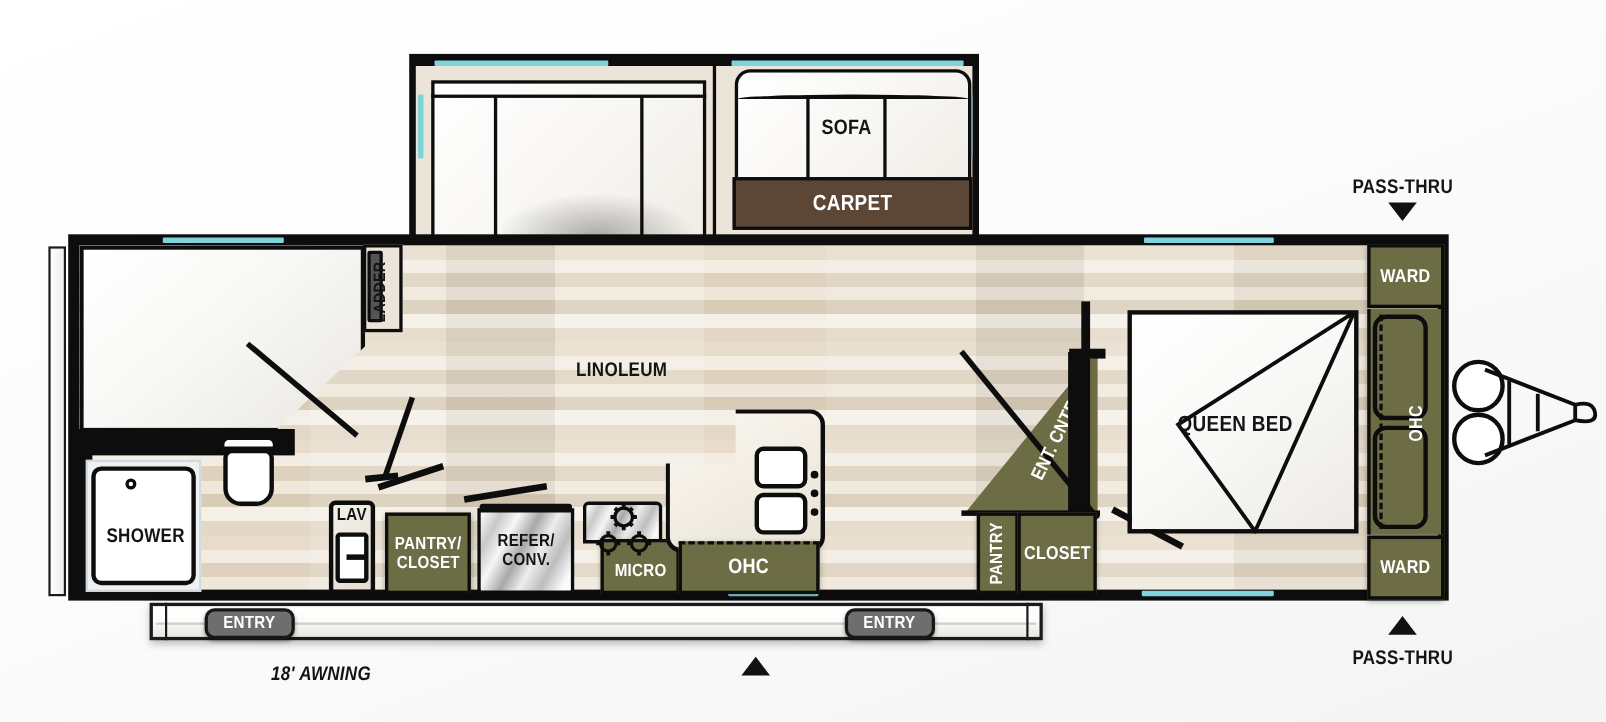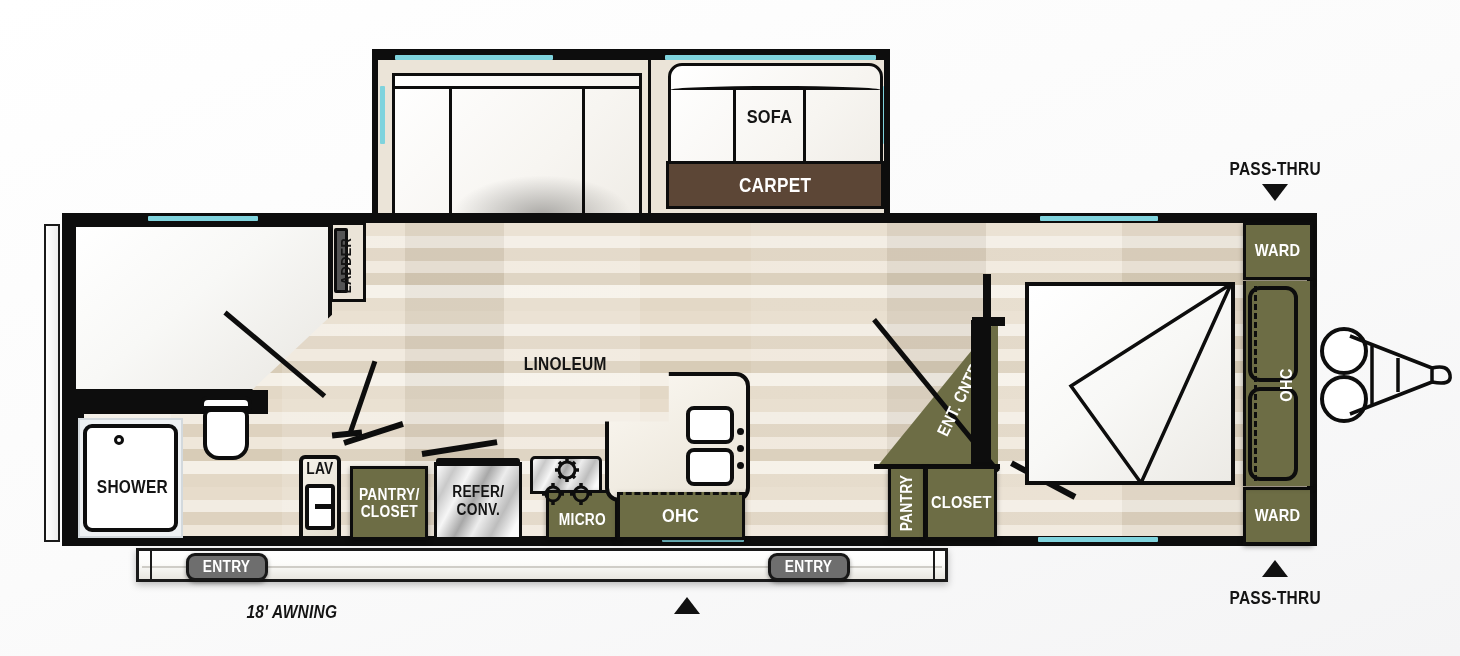--- a/index.html
+++ b/index.html
@@ -108,21 +108,21 @@
   <div class="abs ctr carpet" style="left:666px;top:161px;width:218px;height:48px;">
     <span class="lbl white" style="font-size:20px;">CARPET</span>
   </div>
 
   <div class="abs wall" style="left:62px;top:213px;width:1255px;height:333px;"></div>
 
   <div class="abs floor-lino" style="left:72px;top:223px;width:1235px;height:313px;overflow:hidden;">
     <div class="plank-overlay"></div>
   </div>
 
-  <div class="abs ctr" style="left:505px;top:352px;width:120px;height:24px;">
+  <div class="abs ctr" style="left:505px;top:324px;width:120px;height:24px;">
     <span class="lbl dark" style="font-size:18px;">LINOLEUM</span>
   </div>
 
   <div class="abs" style="left:44px;top:224px;width:16px;height:318px;background:linear-gradient(90deg,#ffffff,#ededed);border:2px solid #1a1a1a;"></div>
 
   <div class="abs win" style="left:148px;top:216px;width:110px;"></div>
   <div class="abs win" style="left:1040px;top:216px;width:118px;"></div>
 
   <div class="abs win" style="left:662px;top:537px;width:82px;"></div>
   <div class="abs win" style="left:1038px;top:537px;width:120px;"></div>
@@ -248,20 +248,23 @@
   <div class="abs" style="left:1003px;top:494px;width:72px;height:6px;background:#0d0d0d;transform:rotate(28deg);transform-origin:right center;"></div>
 
   <div class="abs" style="left:1025px;top:282px;width:210px;height:203px;
               background:linear-gradient(140deg,#ffffff 0%,#f8f8f6 50%,#eceae5 100%);
               border:4px solid #0d0d0d;"></div>
   <svg class="abs" style="left:1025px;top:282px;width:210px;height:203px;" viewBox="0 0 210 203">
     <g stroke="#0d0d0d" stroke-width="3.5" fill="none">
       <polyline points="206,2 46,104 116,201 206,2"></polyline>
     </g>
   </svg>
+  <div class="abs ctr" style="left:1048px;top:373px;width:150px;height:26px;">
+    <span class="lbl dark" style="font-size:20px;">QUEEN BED</span>
+  </div>
 
   <div class="abs ctr cab" style="left:1243px;top:222px;width:70px;height:58px;">
     <span class="lbl white" style="font-size:17px;">WARD</span>
   </div>
   <div class="abs ctr cab" style="left:1243px;top:487px;width:70px;height:58px;">
     <span class="lbl white" style="font-size:17px;">WARD</span>
   </div>
   <div class="abs cab" style="left:1243px;top:281px;width:70px;height:205px;border-top:none;border-bottom:none;"></div>
   <div class="abs" style="left:1248px;top:286px;width:50px;height:96px;border:4px solid #0d0d0d;border-radius:12px;"></div>
   <div class="abs" style="left:1248px;top:387px;width:50px;height:94px;border:4px solid #0d0d0d;border-radius:12px;"></div>

